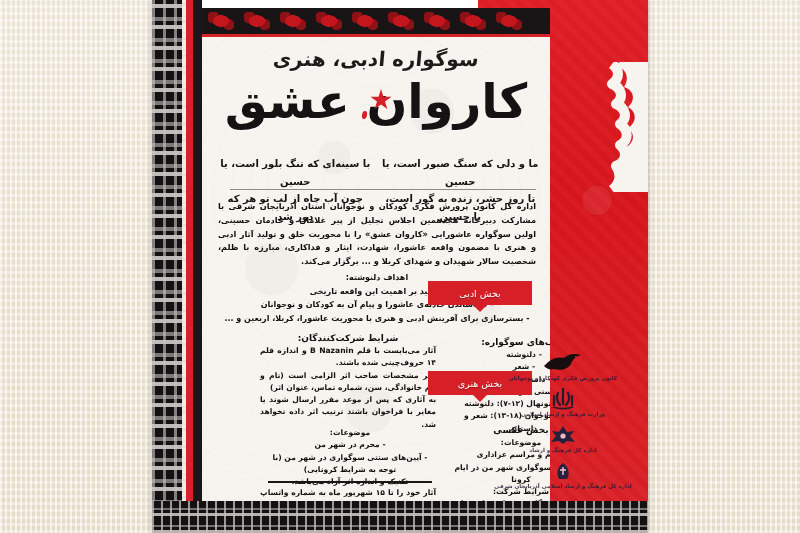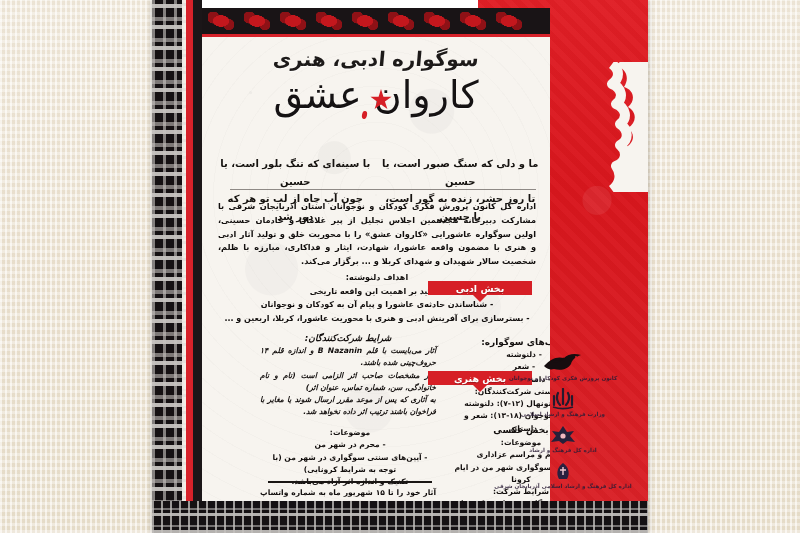--- a/index.html
+++ b/index.html
@@ -117,21 +117,21 @@
   }
 
   
   #head{position:absolute;left:0;right:0;top:10px;text-align:center;z-index:4;}
   .kicker{
     font-size:20px;color:#1d1a19;letter-spacing:.5px;
     transform:skewX(-5deg);font-weight:600;
     text-shadow:0 1px 0 rgba(255,255,255,.7);
   }
   .title{
-    margin-top:2px;font-size:38px;color:#151213;font-weight:400;
+    margin-top:2px;font-size:48px;color:#151213;font-weight:700;
     letter-spacing:1px;position:relative;display:inline-block;
     text-shadow:0 1px 0 rgba(255,255,255,.7);
   }
   #ink-star{
     position:absolute;left:50%;top:52px;width:22px;height:22px;
     transform:translateX(-6px);
     background:#d61f26;
     clip-path:polygon(50% 0%,61% 35%,98% 35%,68% 57%,79% 91%,50% 70%,21% 91%,32% 57%,2% 35%,39% 35%);
     z-index:5;
   }
@@ -150,44 +150,44 @@
 
   
   #intro{
     position:absolute;left:16px;right:14px;top:163px;z-index:4;
     font-size:8.2px;line-height:1.68;color:#120f0e;font-weight:700;text-align:justify;
   }
   #aims{margin-top:2px;font-size:8px;line-height:1.7;text-align:center;}
 
   
   .ribbon{
-    position:absolute;height:14px;background:#d61f26;color:#fff;
+    position:absolute;height:24px;background:#d61f26;color:#fff;
     display:flex;align-items:center;justify-content:center;
-    font-size:9.5px;font-weight:700;letter-spacing:.3px;z-index:6;
+    font-size:9.5px;font-weight:400;letter-spacing:.3px;z-index:6;
     text-shadow:0 1px 1px rgba(0,0,0,.28);
   }
   .ribbon::after{
     content:"";position:absolute;left:50%;bottom:-7px;margin-left:-8px;
     border-left:8px solid transparent;border-right:8px solid transparent;
     border-top:8px solid #d61f26;
   }
   #rb-adabi{left:276px;top:281px;width:104px;}
   #rb-honari{left:276px;top:371px;width:104px;}
 
   
   .panel{position:absolute;z-index:4;color:#130f0e;}
   .panel h4{
     margin:0 0 2px;font-size:9px;font-weight:700;text-align:center;
   }
   .panel .ln{font-size:7.6px;line-height:1.62;font-weight:700;}
   .panel .ctr{text-align:center}
   .panel .just{text-align:justify}
 
   #p-ghaleb{left:258px;top:300px;width:128px;}
-  #p-sharayet{left:58px;top:296px;width:176px;font-style:italic;}
+  #p-sharayet{left:58px;top:296px;width:176px;}
   #p-naghashi{left:62px;top:390px;width:172px;}
   #p-aksi{left:252px;top:388px;width:134px;}
 
   #rule-2{position:absolute;left:66px;top:444px;width:164px;height:2px;background:#1a1614;z-index:5;}
   #p-send{left:58px;top:450px;width:176px;}
 
   
   #logos{position:absolute;right:8px;top:352px;width:154px;z-index:6;}
   .logo{display:flex;flex-direction:column;align-items:center;margin-bottom:6px;}
   .logo .mark{height:22px;display:flex;align-items:center;justify-content:center;}

